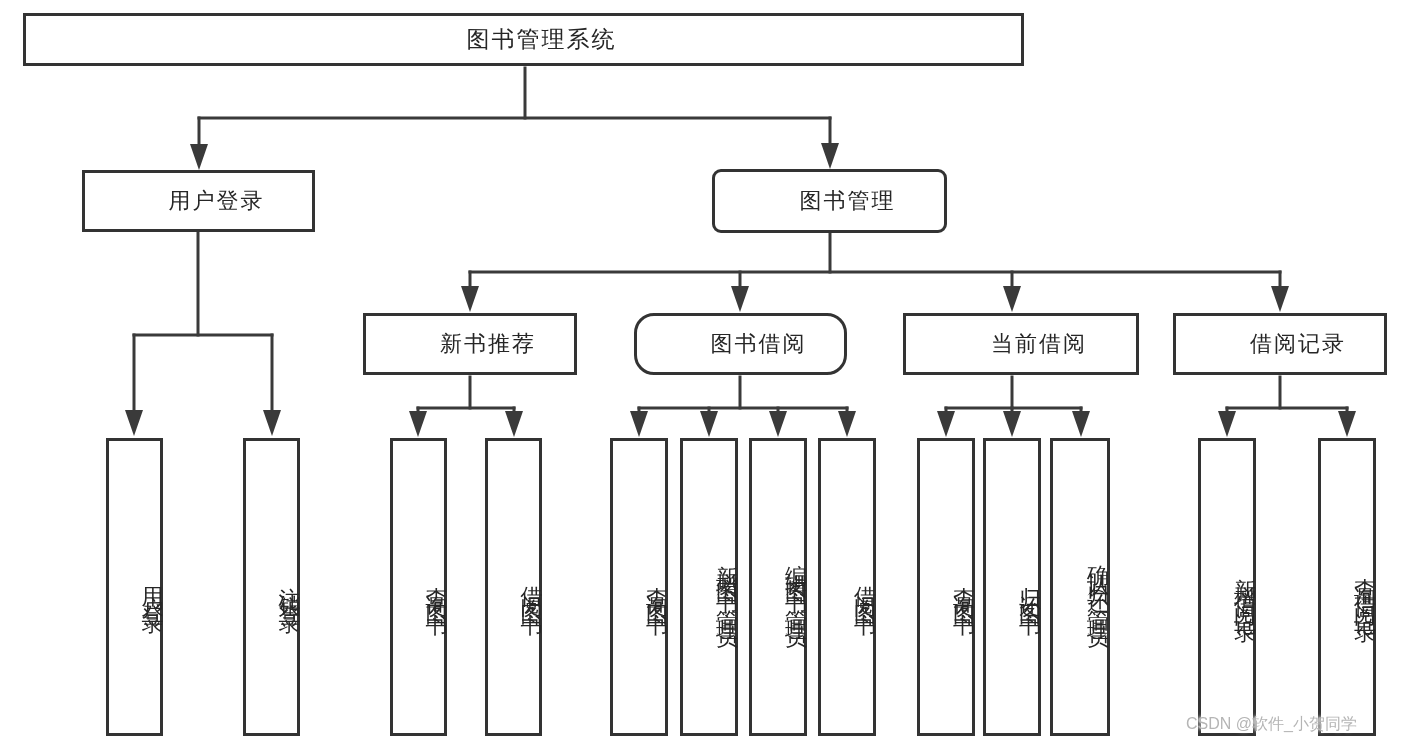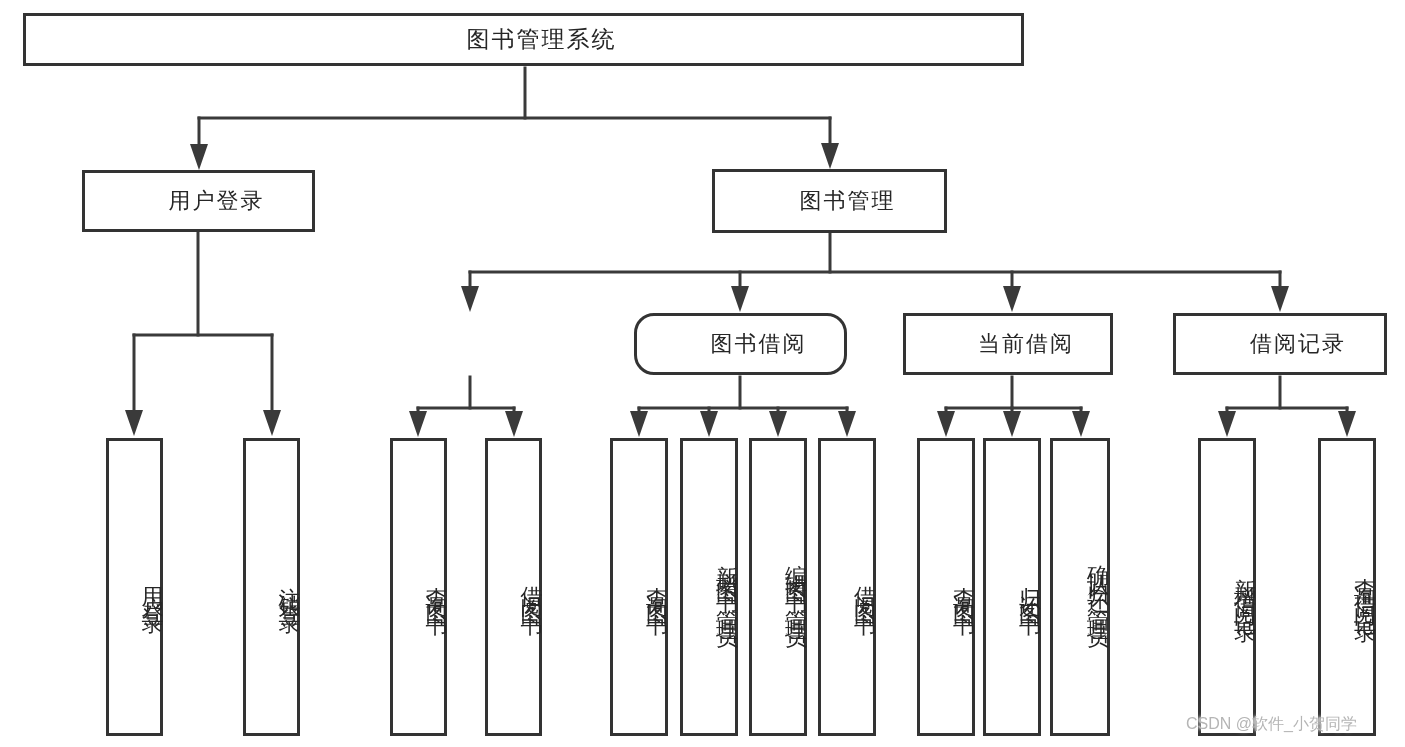--- a/index.html
+++ b/index.html
@@ -44,25 +44,25 @@
     letter-spacing: 9px;
     font-size: 22px;
     white-space: normal;
     line-height: 1;
   }
   
   #n-root            { left: 23px;   top: 13px;  width: 1001px; height: 53px; }
   #n-root .lbl       { font-size: 23px; }
   
   #n-user-login      { left: 82px;   top: 170px; width: 233px;  height: 62px; }
-  #n-book-mgmt       { left: 712px;  top: 169px; width: 235px;  height: 64px; }
+  #n-book-mgmt       { left: 712px;  top: 169px; width: 235px;  height: 64px; border-radius: 9px; }
   
   #n-new-book-rec    { left: 363px;  top: 313px; width: 214px;  height: 62px; }
   #n-book-borrow     { left: 634px;  top: 313px; width: 213px;  height: 62px; border-radius: 20px; }
-  #n-current-borrow  { left: 903px;  top: 313px; width: 210px;  height: 62px; }
+  #n-current-borrow  { left: 903px;  top: 313px; width: 236px;  height: 62px; }
   #n-borrow-records  { left: 1173px; top: 313px; width: 214px;  height: 62px; }
   
   .box.vert          { top: 438px; height: 298px; width: 57px; }
   #n-ul-user-login   { left: 106px; }
   #n-ul-logout       { left: 243px; }
   #n-nbr-query-book  { left: 390px; }
   #n-nbr-borrow-book { left: 485px; }
   #n-bb-query-book   { left: 610px;  width: 58px; }
   #n-bb-add-book     { left: 680px;  width: 58px; }
   #n-bb-edit-book    { left: 749px;  width: 58px; }
@@ -149,20 +149,23 @@
     <span class="lbl">图书管理系统</span>
   </div>
 
   <div class="box" id="n-user-login">
     <span class="lbl">用户登录</span>
   </div>
   <div class="box" id="n-book-mgmt">
     <span class="lbl">图书管理</span>
   </div>
 
+  <div class="box" id="n-new-book-rec">
+    <span class="lbl">新书推荐</span>
+  </div>
   <div class="box" id="n-book-borrow">
     <span class="lbl">图书借阅</span>
   </div>
   <div class="box" id="n-current-borrow">
     <span class="lbl">当前借阅</span>
   </div>
   <div class="box" id="n-borrow-records">
     <span class="lbl">借阅记录</span>
   </div>
 

